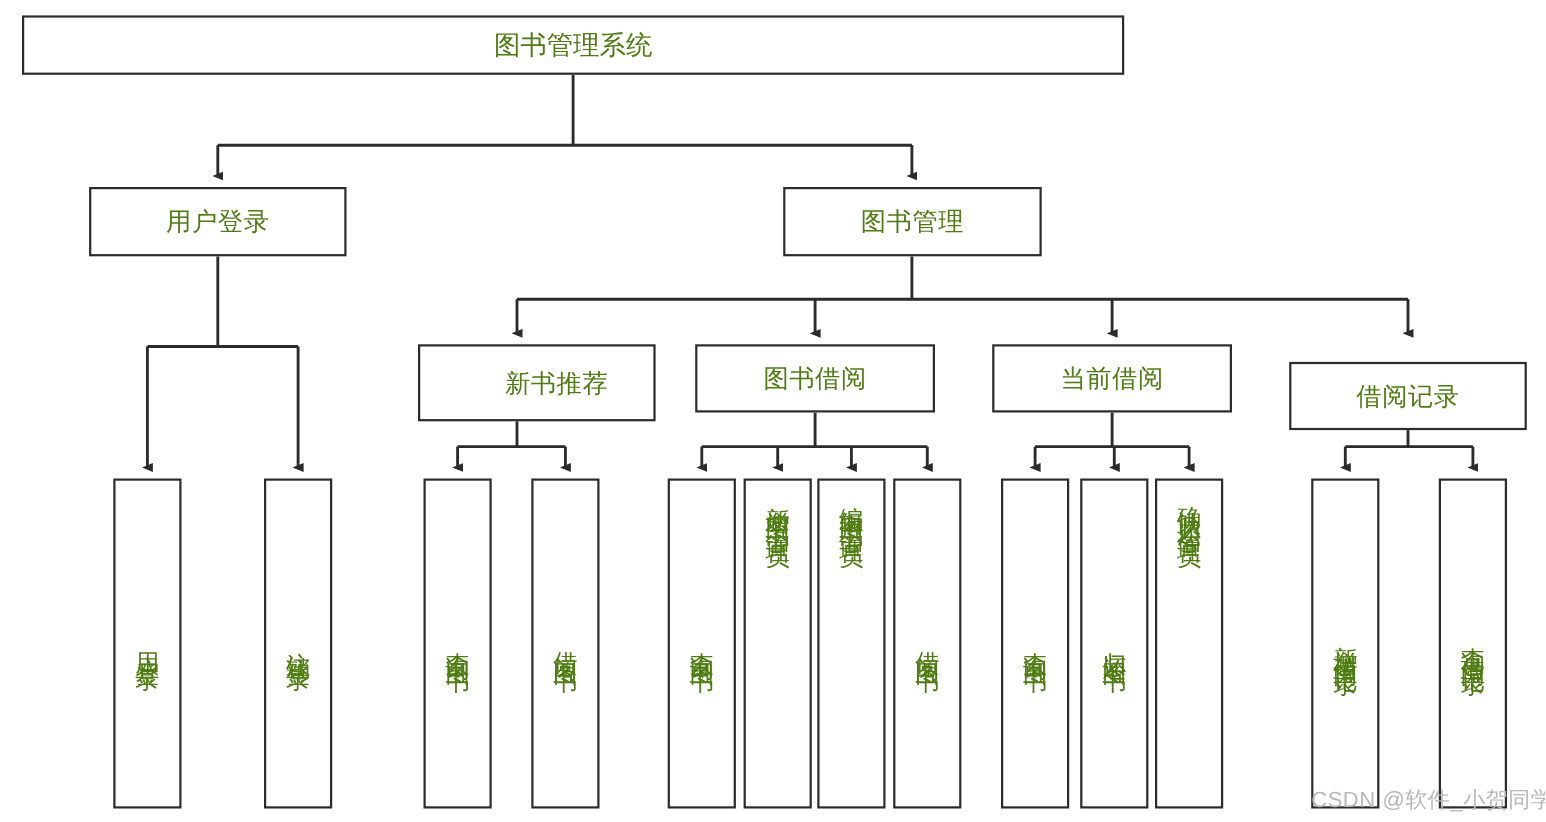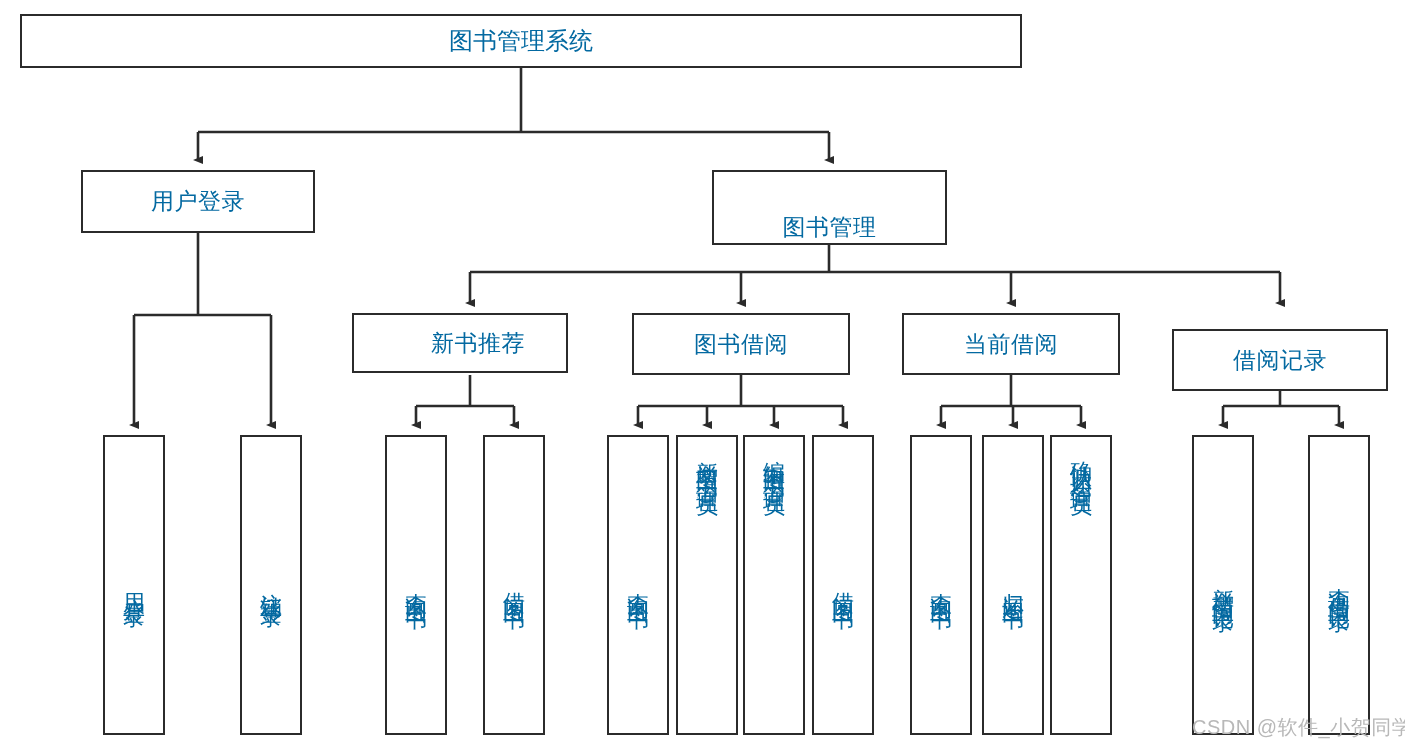--- a/index.html
+++ b/index.html
@@ -26,21 +26,21 @@
     pointer-events: none;
   }
   .node {
     position: absolute;
     box-sizing: border-box;
     border: 2.4px solid #2b2b2b;
     background: #ffffff;
     display: flex;
     align-items: center;
     justify-content: center;
-    color: #0369a1;
+    color: #4d7c0f;
   }
   .node.h {
     font-size: 23px;
     letter-spacing: 0.5px;
   }
   .node.root {
     font-size: 24px;
   }
   .node.leaf {
     font-size: 22px;
@@ -123,25 +123,25 @@
       </g>
   </svg>
 
   <div class="node root" style="left: 20px; top: 14px; width: 1002px; height: 54px;">
     <span>图书管理系统</span>
   </div>
 
   <div class="node h" style="left: 81px; top: 170px; width: 234px; height: 63px;">
     <span>用户登录</span>
   </div>
-  <div class="node h" style="left: 712px; top: 170px; width: 235px; height: 75px; align-items: flex-end;">
+  <div class="node h" style="left: 712px; top: 170px; width: 235px; height: 63px;">
     <span>图书管理</span>
   </div>
 
-  <div class="node h" style="left: 352px; top: 313px; width: 216px; height: 60px; padding-left: 36px;">
+  <div class="node h" style="left: 380px; top: 313px; width: 216px; height: 70px; padding-left: 36px;">
     <span>新书推荐</span>
   </div>
   <div class="node h" style="left: 632px; top: 313px; width: 218px; height: 62px; justify-content: center;">
     <span>图书借阅</span>
   </div>
   <div class="node h" style="left: 902px; top: 313px; width: 218px; height: 62px;">
     <span>当前借阅</span>
   </div>
   <div class="node h" style="left: 1172px; top: 313px; width: 216px; height: 62px; margin-top: 16px;">
     <span>借阅记录</span>

